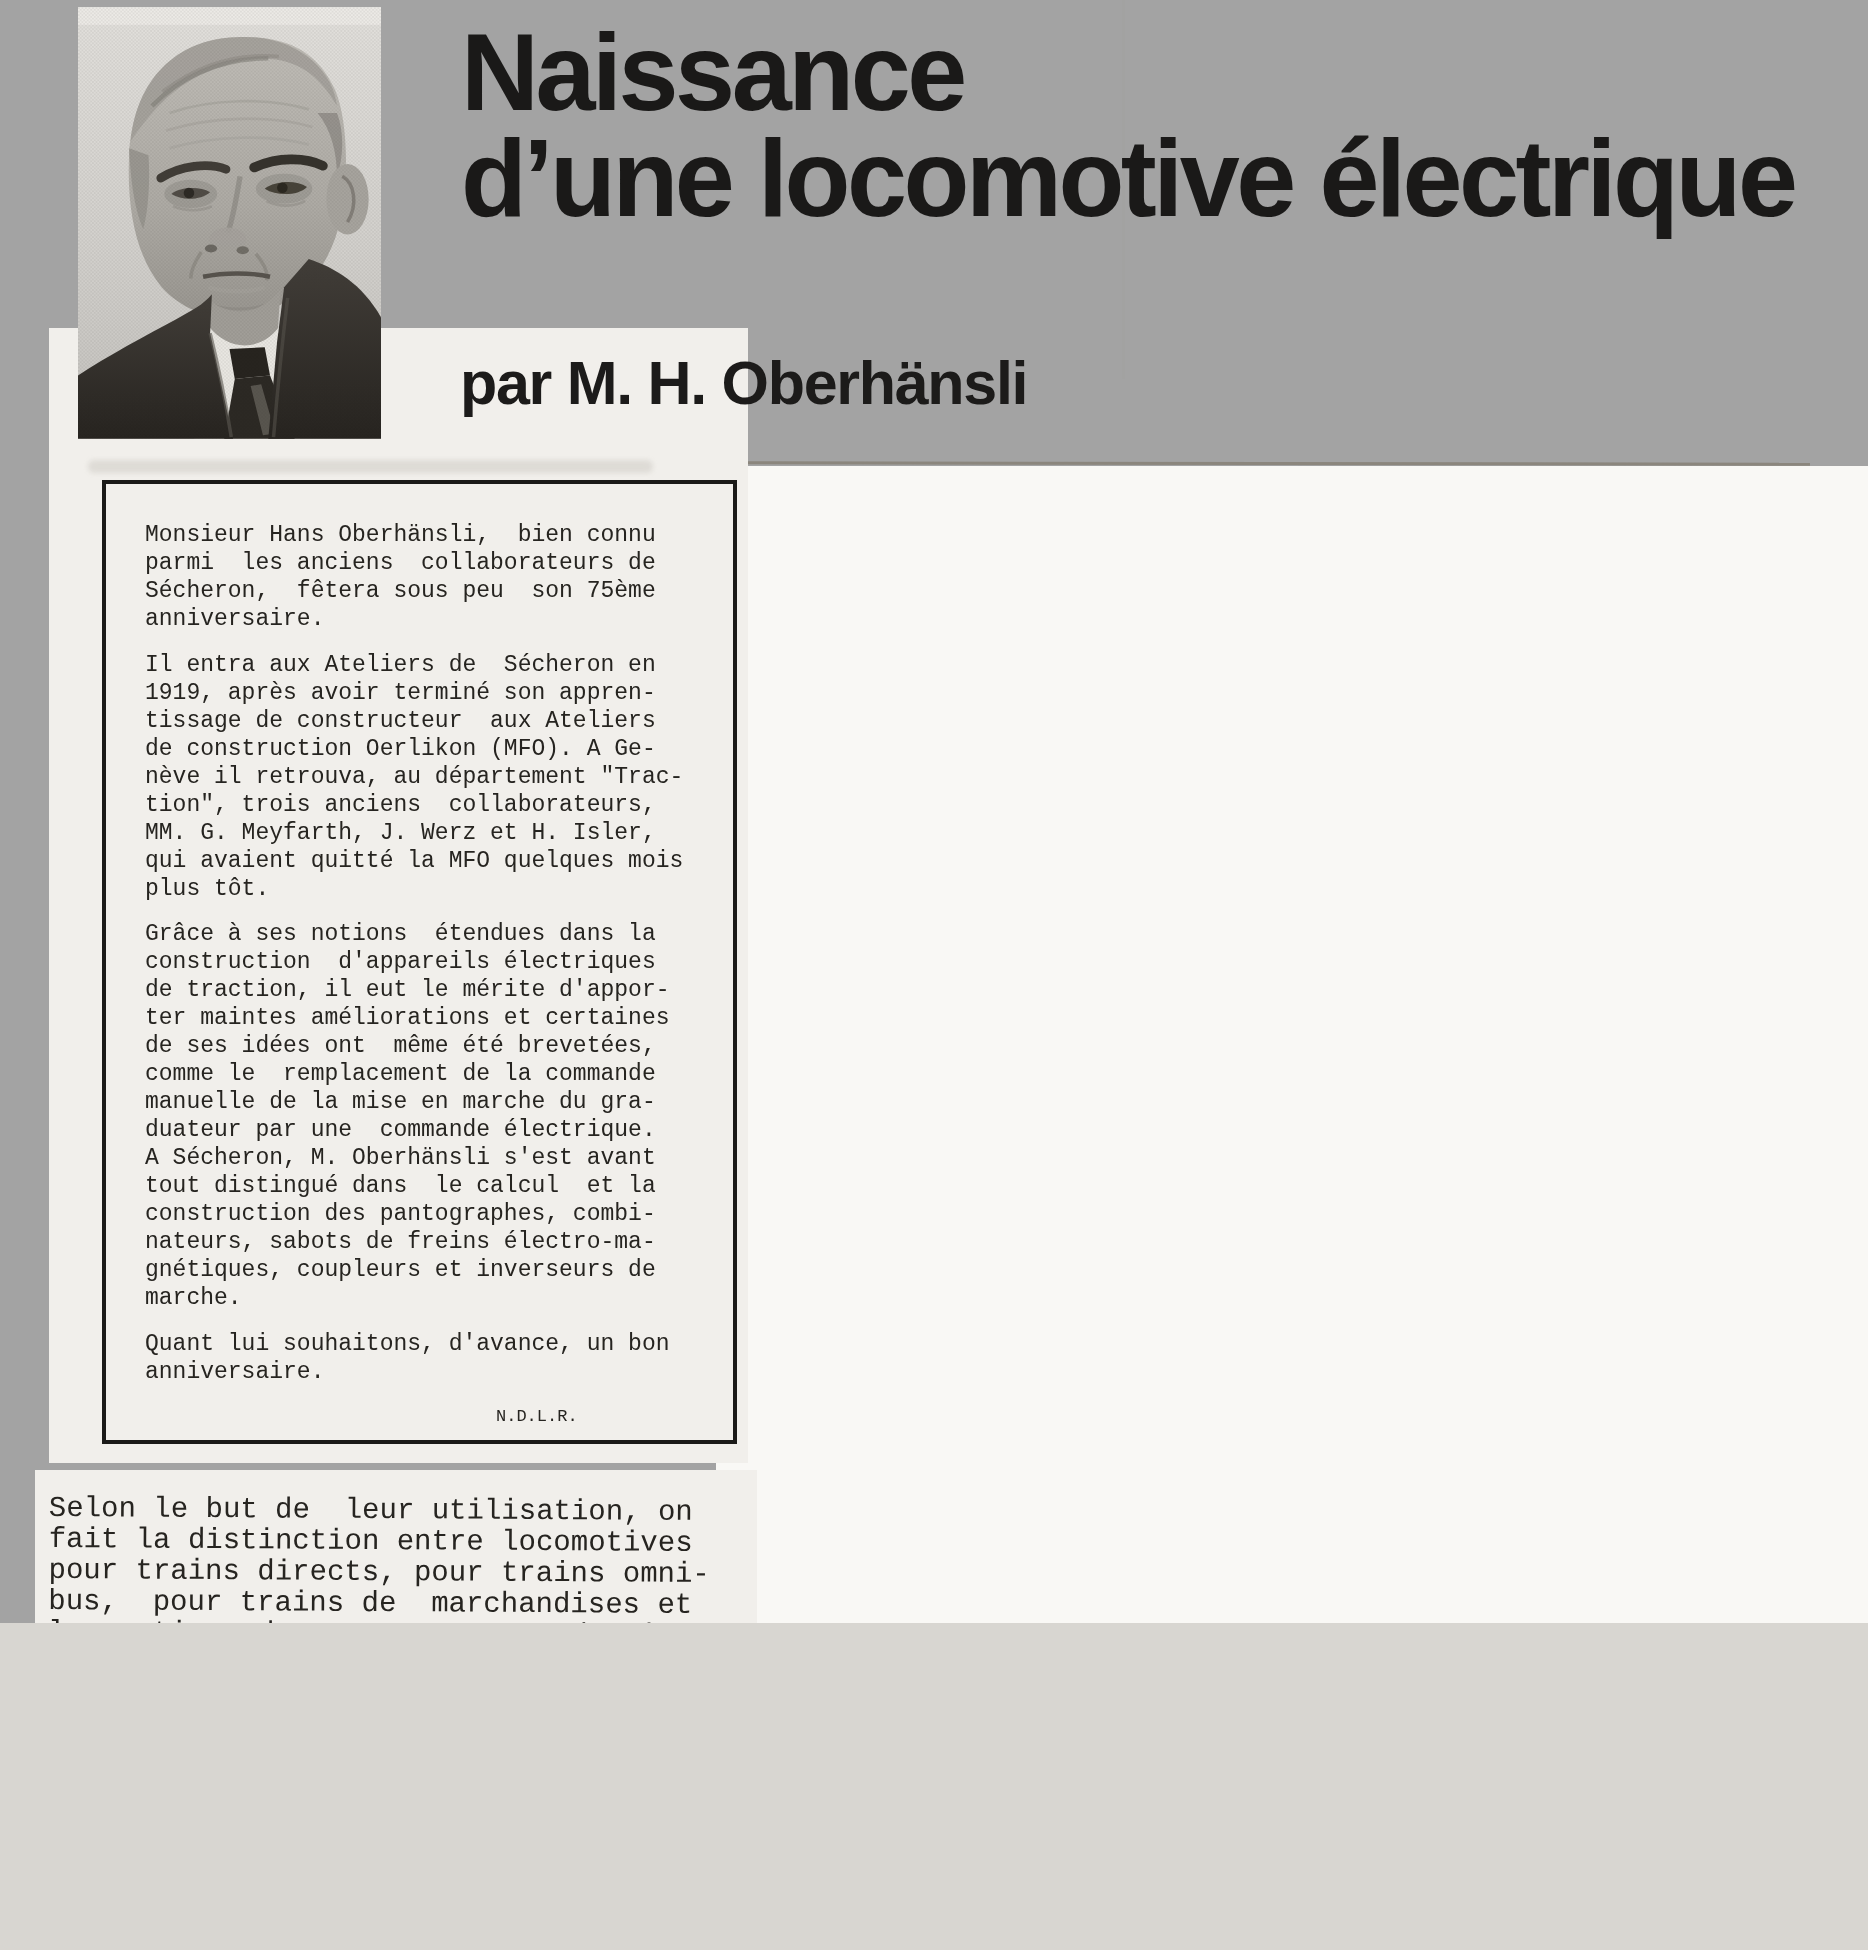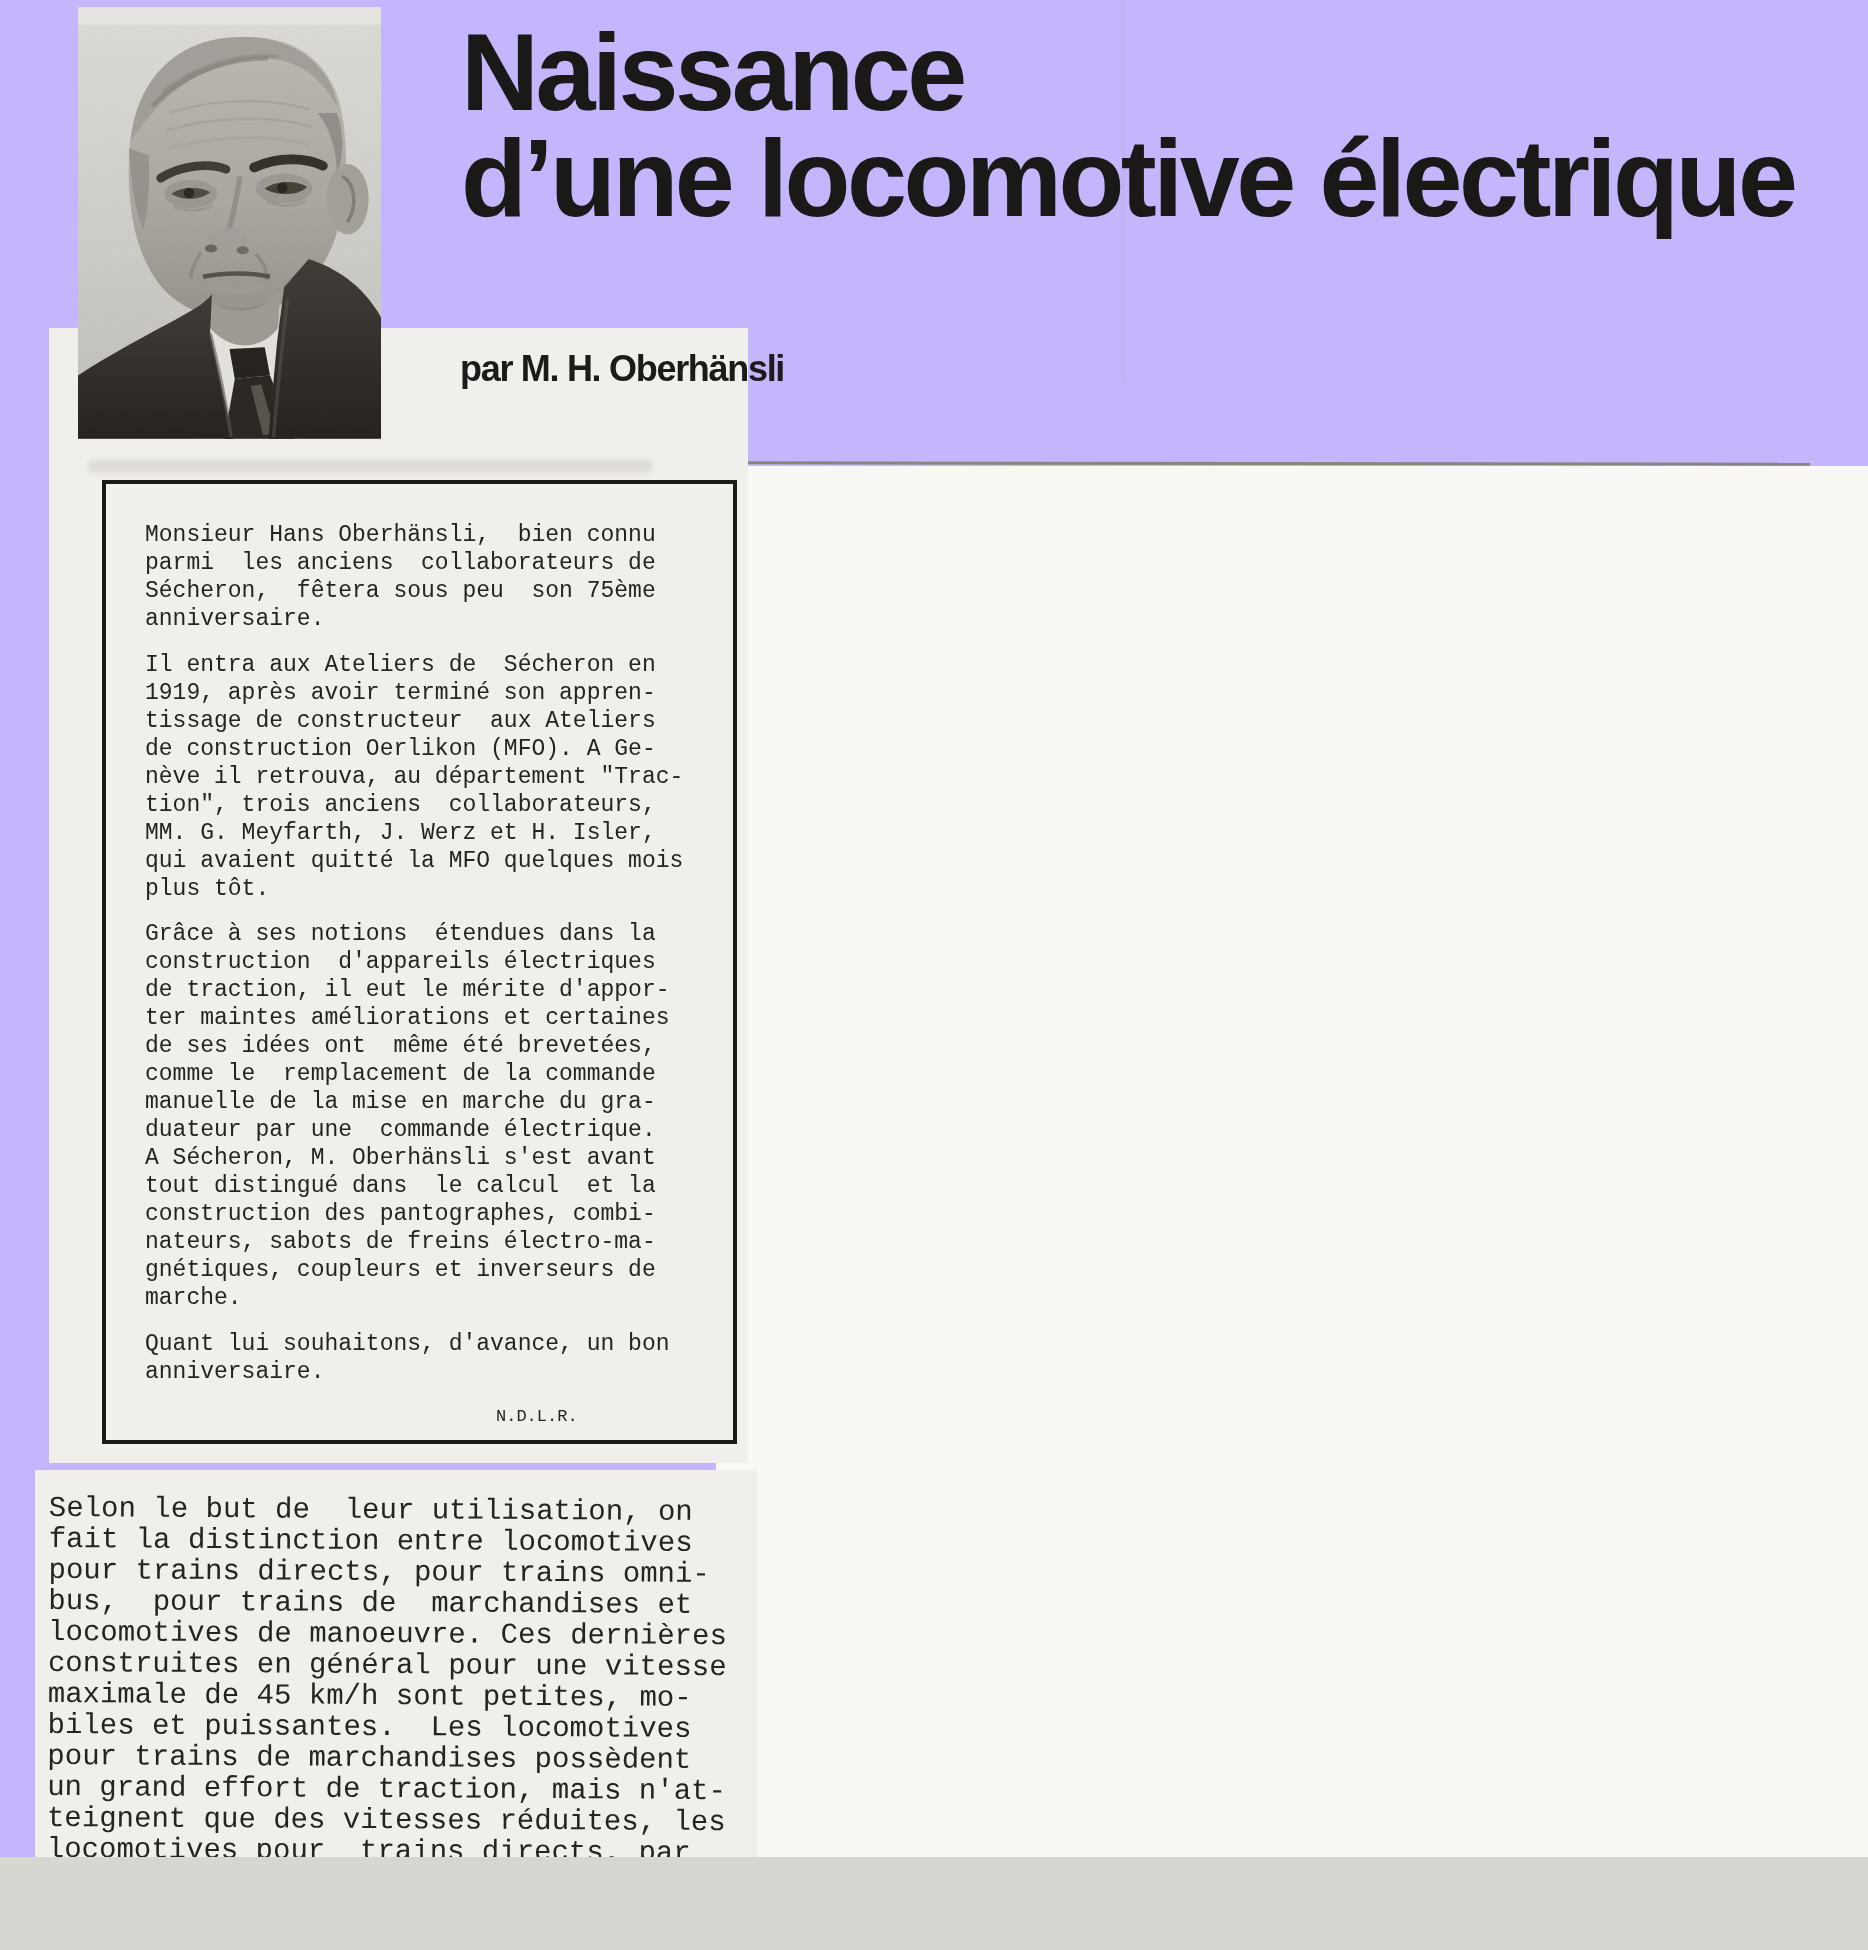--- a/index.html
+++ b/index.html
@@ -1,18 +1,18 @@
 <!DOCTYPE html>
 <html style="font-size:14px"><head>
 <meta charset="utf-8">
 <style>
   html,body{margin:0;padding:0;background:#d8d6d1;}
   .canvas{
-    position:relative;width:1869px;height:1857px;overflow:hidden;
-    background:#c4b5fd;
+    position:relative;width:1869px;height:1623px;overflow:hidden;
+    background:#a3a3a3;
     font-family:"Liberation Sans",sans-serif;
   }
   
   .sheet{position:absolute;}
   .sheet-right{left:716px;top:466px;width:1152px;height:1485px;background:#f9f8f5;}
   .sheet-right-edge{position:absolute;left:746px;top:462px;width:1064px;height:2.6px;background:#8b867d;transform:rotate(0.08deg);}
   .sheet-left-seam{position:absolute;left:716px;top:388px;width:1.8px;height:78px;background:#d9d6d0;}
   .sheet-note{left:49px;top:328px;width:699px;height:1135px;background:#f1efeb;}
   .sheet-bottom{left:35px;top:1470px;width:722px;height:464px;background:#f1efeb;}
   .bottom-cut-line{position:absolute;left:41px;top:1929px;width:773px;height:4.4px;background:#3a352d;border-radius:2.6px;transform:rotate(0.35deg);transform-origin:left center;}
@@ -24,21 +24,21 @@
   .photo svg{display:block;width:100%;height:100%;}
 
   
   .headline{
     position:absolute;left:461px;top:19.4px;
     font-weight:bold;font-size:109px;line-height:106px;letter-spacing:-3.5px;
     color:#1a1918;transform:scaleX(0.99);transform-origin:left top;white-space:nowrap;
   }
   .byline{
     position:absolute;left:460px;top:348px;
-    font-weight:bold;font-size:36px;letter-spacing:-1.3px;color:#1c1b1a;white-space:nowrap;
+    font-weight:bold;font-size:61px;letter-spacing:-1.3px;color:#1c1b1a;white-space:nowrap;
   }
 
   
   .notebox{
     position:absolute;left:72px;top:480px;width:635px;height:964px;
     border:4.4px solid #1b1a18;box-sizing:border-box;
     padding:37px 23px 0 39px;
     margin-left:30px;
   }
   .mono{font-family:"Liberation Mono","DejaVu Sans Mono",monospace;color:#262420;}

